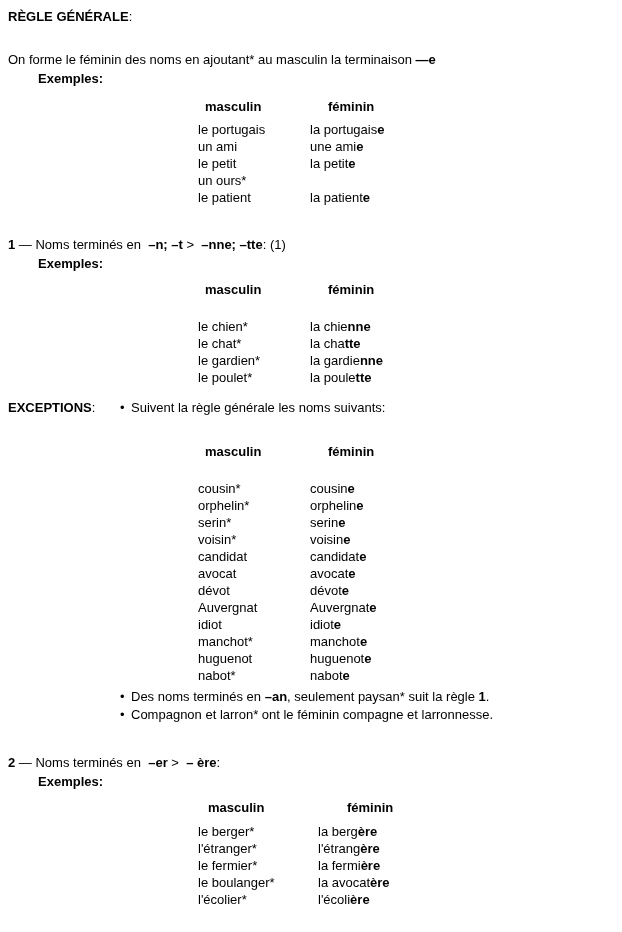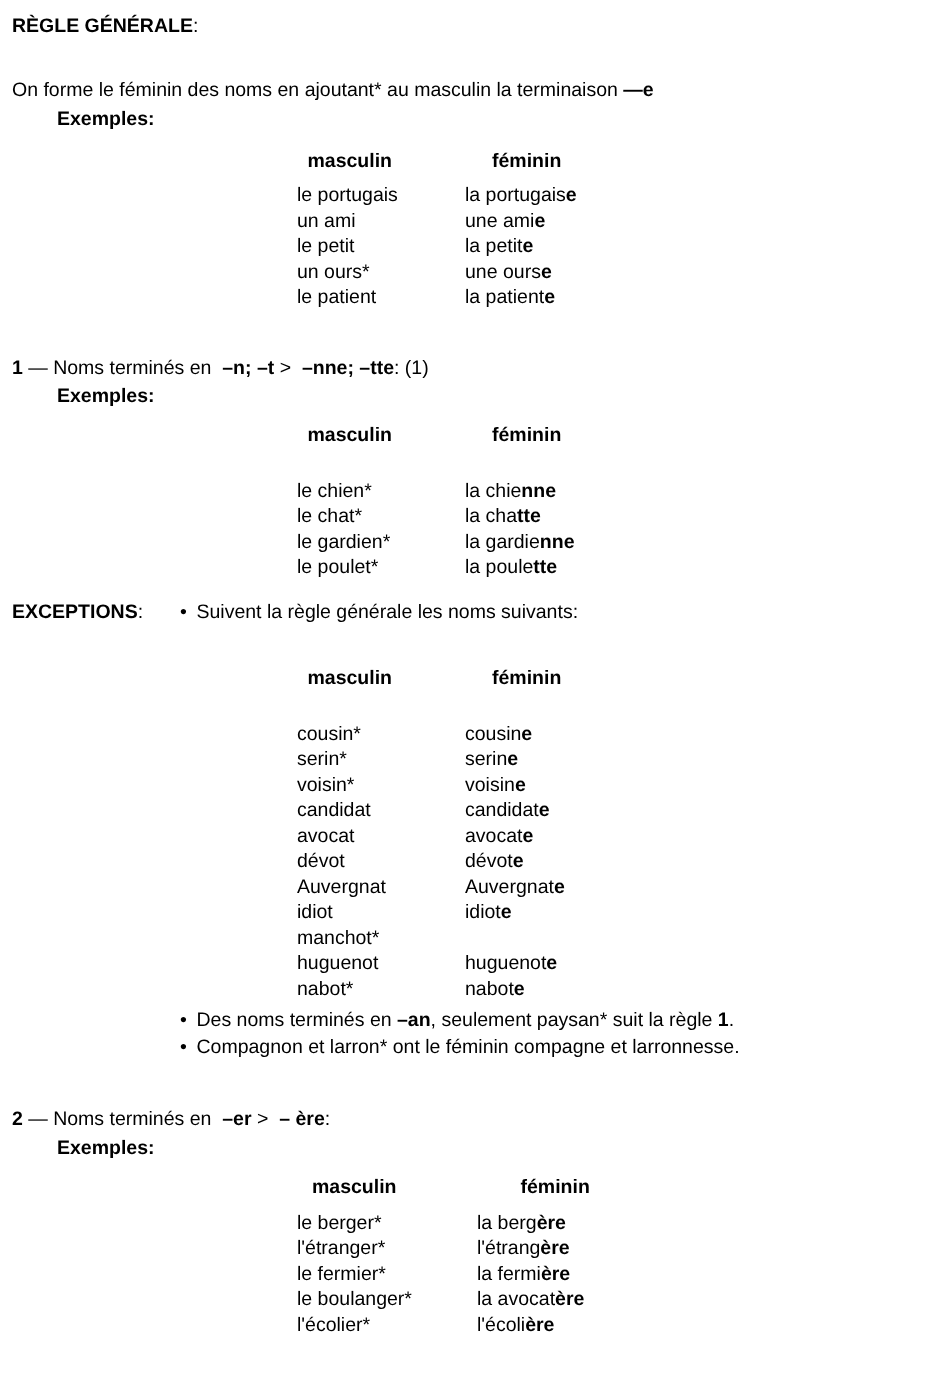--- a/index.html
+++ b/index.html
@@ -60,21 +60,20 @@
     <div class="trow">
         <span>un ami</span>
         <span><span>une ami</span><b>e</b></span>
       </div>
     <div class="trow">
         <span>le petit</span>
         <span><span>la petit</span><b>e</b></span>
       </div>
     <div class="trow">
         <span>un ours*</span>
-        <span><span>une ours</span><b>e</b></span>
       </div>
     <div class="trow">
         <span>le patient</span>
         <span><span>la patient</span><b>e</b></span>
       </div>
   </div>
 </div>
 
 <div class="sec-heading"><b>1</b><span> — Noms terminés en&nbsp; </span><b>–n; –t</b><span>&nbsp;&gt;&nbsp; </span><b>–nne; –tte</b><span>: (1)</span></div>
 
@@ -114,20 +113,24 @@
   <div class="thead mt27">
     <span class="th-m">masculin</span>
     <span class="th-f">féminin</span>
   </div>
   <div class="tbody mt3">
     <div class="trow">
         <span>cousin*</span>
         <span><span>cousin</span><b>e</b></span>
       </div>
     <div class="trow">
+        <span>orphelin*</span>
+        <span><span>orphelin</span><b>e</b></span>
+      </div>
+    <div class="trow">
         <span>serin*</span>
         <span><span>serin</span><b>e</b></span>
       </div>
     <div class="trow">
         <span>voisin*</span>
         <span><span>voisin</span><b>e</b></span>
       </div>
     <div class="trow">
         <span>candidat</span>
         <span><span>candidat</span><b>e</b></span>
@@ -143,20 +146,21 @@
     <div class="trow">
         <span>Auvergnat</span>
         <span><span>Auvergnat</span><b>e</b></span>
       </div>
     <div class="trow">
         <span>idiot</span>
         <span><span>idiot</span><b>e</b></span>
       </div>
     <div class="trow">
         <span>manchot*</span>
+        <span><span>manchot</span><b>e</b></span>
       </div>
     <div class="trow">
         <span>huguenot</span>
         <span><span>huguenot</span><b>e</b></span>
       </div>
     <div class="trow">
         <span>nabot*</span>
         <span><span>nabot</span><b>e</b></span>
       </div>
   </div>

